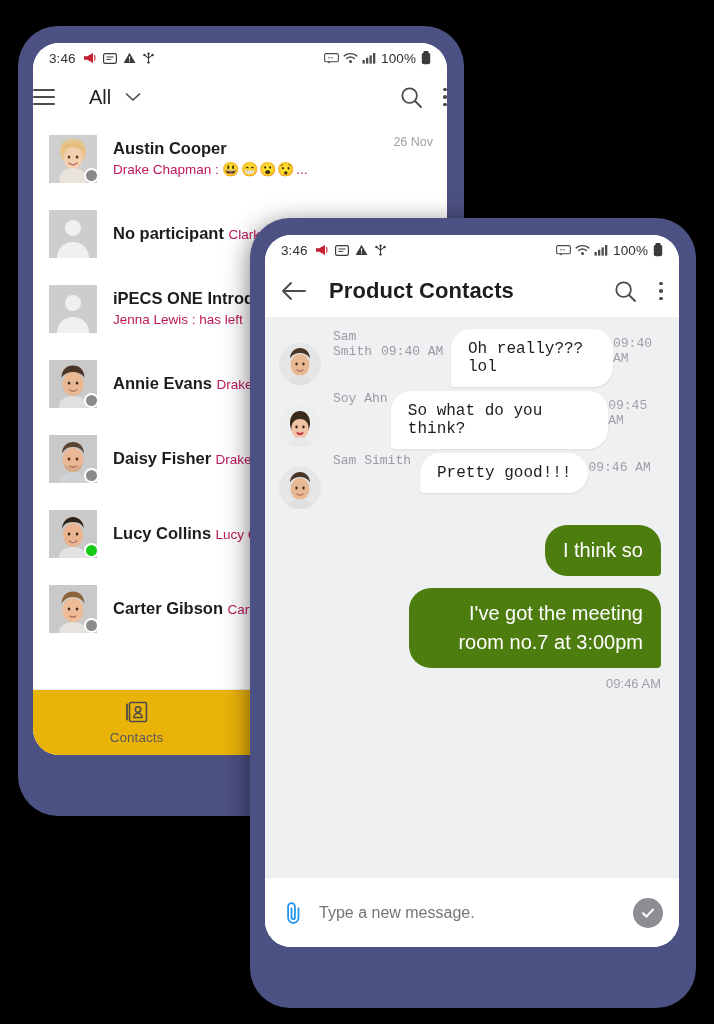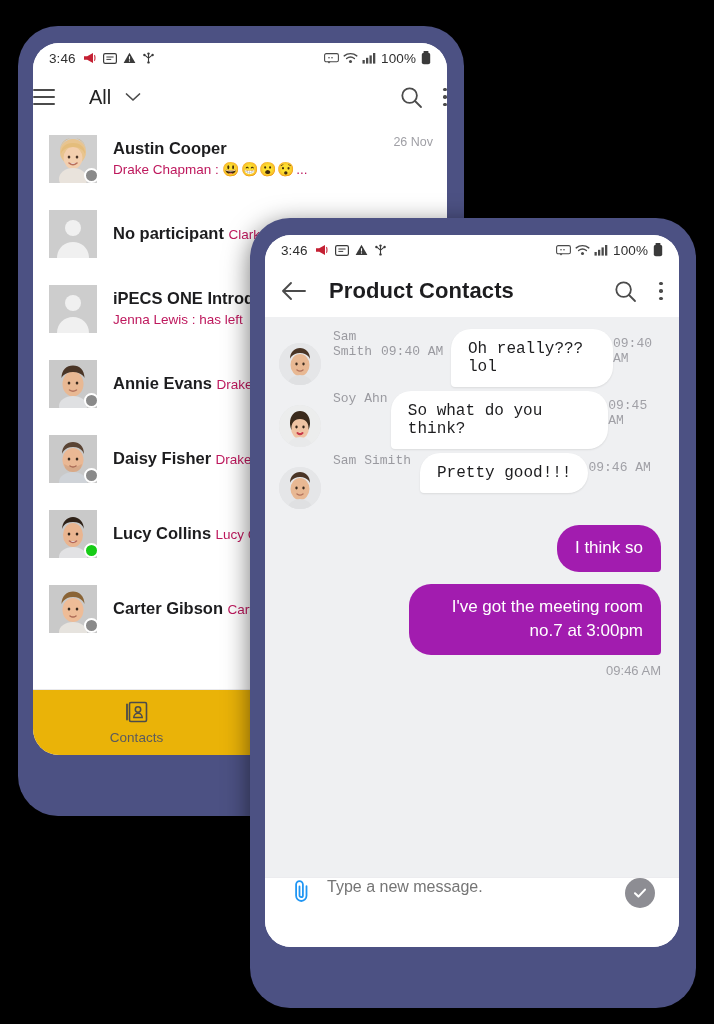--- a/index.html
+++ b/index.html
@@ -119,30 +119,30 @@
   .bubble-in {
     background: #fff; color: #1d1d1f; font-size: 16px;
     padding: 11px 17px; border-radius: 20px 20px 20px 4px;
     box-shadow: 0 1px 2px rgba(0,0,0,.09);
     max-width: 300px;
   }
   .stamp { font-size: 13px; color: #a0a0a6; margin-top: 7px; margin-bottom: 10px; }
 
   .msg-out { display: flex; flex-direction: column; align-items: flex-end; padding: 0 18px; }
   .bubble-out {
-    background: #a21caf; color: #fff; font-size: 17px; line-height: 1.45;
+    background: #4d7c0f; color: #fff; font-size: 20px; line-height: 1.45;
     padding: 11px 18px; border-radius: 22px 22px 4px 22px;
     max-width: 252px; text-align: right;
   }
   .msg-out .stamp { margin-top: 8px; }
 
   
   .composer {
     position: absolute; left: 0; right: 0; bottom: 0; height: 70px;
-    background: #fff; display: flex; align-items: flex-start; padding: 0 24px;
+    background: #fff; display: flex; align-items: center; padding: 0 16px;
     border-top: 1px solid #ececef;
   }
   .composer .clip { flex: 0 0 26px; }
   .composer .field {
     flex: 1; font-size: 16px; color: #c3c4c9; margin-left: 12px;
     background: transparent; border: 0; outline: none;
     font-family: "Liberation Sans", sans-serif;
   }
   .send {
     width: 30px; height: 30px; border-radius: 50%; background: #8d8d93;

